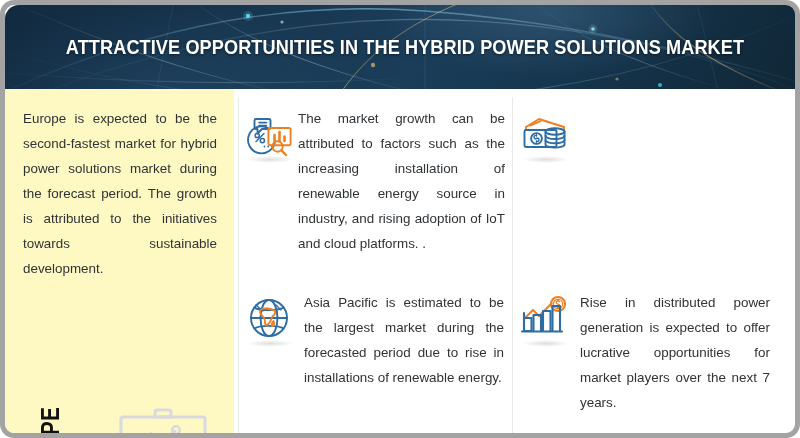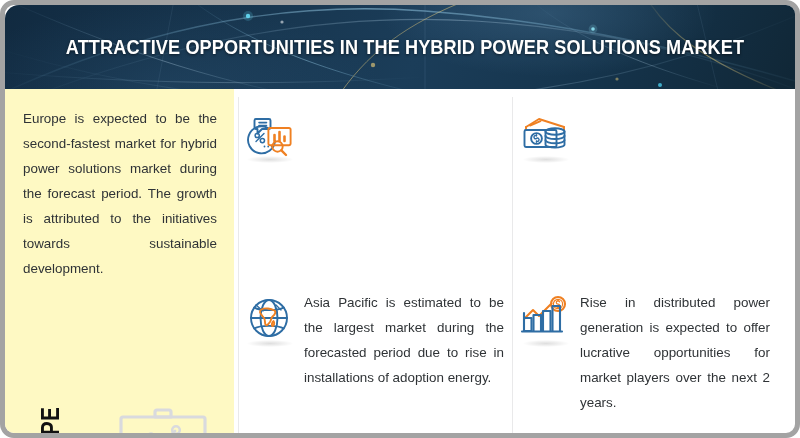--- a/index.html
+++ b/index.html
@@ -276,20 +276,21 @@
           <path d="M27 20 h19 a1.6 1.6 0 0 1 1.6 1.6 v14 a1.6 1.6 0 0 1 -1.6 1.6 h-19 a1.6 1.6 0 0 1 -1.6 -1.6 v-14 a1.6 1.6 0 0 1 1.6 -1.6 z"></path>
           <path d="M31.5 33 v-6" stroke-width="2.6"></path>
           <path d="M36.5 33 v-9" stroke-width="2.6"></path>
           <path d="M41.5 33 v-4.5" stroke-width="2.6"></path>
           <circle cx="34.5" cy="38.5" r="5.2"></circle>
           <path d="M38.4 42.4 l4.6 4.6" stroke-width="2.4"></path>
         </g>
       </svg>
       <div class="icon-shadow"></div>
     </div>
+    <div class="card-text">The market growth can be attributed to factors such as the increasing installation of renewable energy source in industry, and rising adoption of IoT and cloud platforms. .</div>
   </div>
 
   <div class="card" id="card-product">
     <div class="card-icon">
       <svg viewBox="0 0 52 52" width="52" height="52">
         <g fill="none" stroke="#ef8022" stroke-width="1.9" stroke-linecap="round" stroke-linejoin="round">
           <path d="M7 19 L20 11 L45 19"></path>
           <path d="M7 19 L7 22"></path>
           <path d="M45 19 L45 22"></path>
           <path d="M11 17.5 L21.5 13.2"></path>
@@ -320,21 +321,21 @@
           <path d="M11.3 36.5 C17 33 35 33 40.7 36.5"></path>
           <path d="M13 13 L20 19 M33 13 L38 18" stroke-width="1.3"></path>
         </g>
         <g fill="none" stroke="#ef8022" stroke-width="1.9" stroke-linecap="round" stroke-linejoin="round">
           <path d="M18.5 17.5 C22 15.5 28 16.5 31.5 18.5 C33.5 20 31.5 23 29.5 24.5 C28 25.8 28.5 28 27 30 C25.5 32 23.5 34.5 22.5 32.5 C21.5 30.5 22.5 28 21 26 C19.5 24 16.5 21 17 19.5 C17.2 18.6 17.8 17.9 18.5 17.5 Z"></path>
           <path d="M30.5 29 C31.5 30.5 31.5 33 30 34 C29 34.6 28.6 33 29 31.5 C29.3 30.4 29.8 29.4 30.5 29 Z"></path>
         </g>
       </svg>
       <div class="icon-shadow"></div>
     </div>
-    <div class="card-text">Asia Pacific is estimated to be the largest market during the forecasted period due to rise in installations of adoption energy.</div>
+    <div class="card-text">Asia Pacific is estimated to be the largest market during the forecasted period due to rise in installations of renewable energy.</div>
   </div>
 
   <div class="card" id="card-rise">
     <div class="card-icon">
       <svg viewBox="0 0 52 52" width="52" height="52">
         <g fill="none" stroke="#ef8022" stroke-width="2.1" stroke-linecap="round" stroke-linejoin="round">
           <path d="M5 27 L14 18 L20 24 L32.5 11.5"></path>
           <circle cx="39" cy="12" r="7"></circle>
           <circle cx="39" cy="12" r="4.6" stroke-width="1.2"></circle>
           <path d="M40.6 9.9 a1.7 1.7 0 1 0 -1.6 2.2 a1.7 1.7 0 1 1 -1.6 2.2" stroke-width="1.2"></path>
@@ -343,16 +344,16 @@
         <g fill="none" stroke="#2e6da4" stroke-width="2.1" stroke-linecap="round" stroke-linejoin="round">
           <path d="M5 21 v18 M5 39 h7.5 v-13 h-7.5"></path>
           <path d="M14.5 39 v-16 h7.5 v16"></path>
           <path d="M24 39 v-20 h7.5 v20"></path>
           <path d="M33.5 39 v-25 h7.5 v25"></path>
           <path d="M3 39.5 h40" stroke-width="2.1"></path>
         </g>
       </svg>
       <div class="icon-shadow"></div>
     </div>
-    <div class="card-text">Rise in distributed power generation is expected to offer lucrative opportunities for market players over the next 2 years.</div>
+    <div class="card-text">Rise in distributed power generation is expected to offer lucrative opportunities for market players over the next 7 years.</div>
   </div>
 
 </div>
 
 </body></html>

